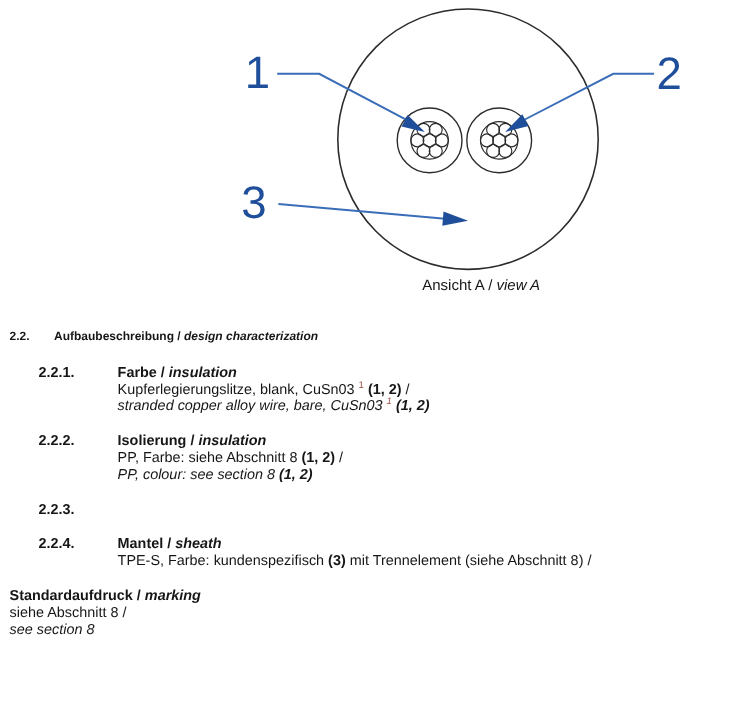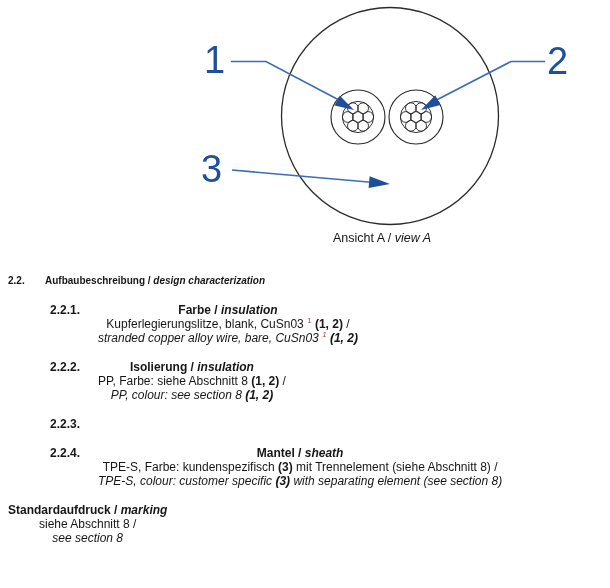--- a/index.html
+++ b/index.html
@@ -10,28 +10,28 @@
   
   .diagram{position:relative;width:610px;height:258px;}
   .diagram svg{display:block;}
   .outline{fill:none;stroke:#2b2b2b;stroke-width:1.3px;}
   .outline.mid{stroke-width:1.15px;}
   .outline.thin{stroke-width:0.95px;}
   .leader{fill:none;stroke:#3a6db8;stroke-width:1.6px;}
   .arrowhead{fill:#1f4f9a;stroke:none;}
   .lbl{fill:#1f4f9a;font-size:38px;font-family:"Liberation Sans",sans-serif;}
   .caption{
-    position:absolute;left:282px;top:231px;width:200px;text-align:center;
+    position:absolute;left:301px;top:231px;width:200px;text-align:center;
     font-size:12.5px;color:#161616;
   }
   
   .doc{padding:14px 0 0 8px;font-size:12px;line-height:14px;}
   .heading{display:flex;font-size:10px;line-height:18px;font-weight:bold;margin-bottom:13px;}
   .heading .h-num{width:37px;flex:0 0 37px;}
-  .sub{display:flex;margin-bottom:15px;text-align:center;}
+  .sub{display:flex;margin-bottom:15px;}
   .sub-num{margin-left:24px;width:66px;flex:0 0 66px;font-weight:bold;}
   .sub-title{font-weight:bold;}
   .b{font-weight:bold;margin-top:12px;}
   .i{font-style:italic;}
   .fn{color:#a05046;}
   sup{font-size:8px;line-height:0;vertical-align:super;}
 </style>
 </head>
 <body>
 
@@ -115,21 +115,20 @@
 
   <div class="sub">
     <div class="sub-num">2.2.3.</div>
   </div>
 
   <div class="sub">
     <div class="sub-num">2.2.4.</div>
     <div class="sub-body">
       <div class="sub-title"><span class="b">Mantel / </span><span class="b i">sheath</span></div>
     <div class="sub-line"><span>TPE-S, Farbe: kundenspezifisch </span><span class="b">(3)</span><span> mit Trennelement (siehe Abschnitt 8) /</span></div>
-            <div class="sub-line"><span class="i">TPE-S, colour: customer specific </span><span class="b i">(3)</span><span class="i"> with separating element (see section 8)</span></div>
           </div>
   </div>
 
   <div class="sub">
     <div class="sub-body">
       <div class="sub-title"><span class="b">Standardaufdruck / </span><span class="b i">marking</span></div>
     <div class="sub-line"><span>siehe Abschnitt 8 /</span></div>
             <div class="sub-line"><span class="i">see section 8</span></div>
           </div>
   </div>

